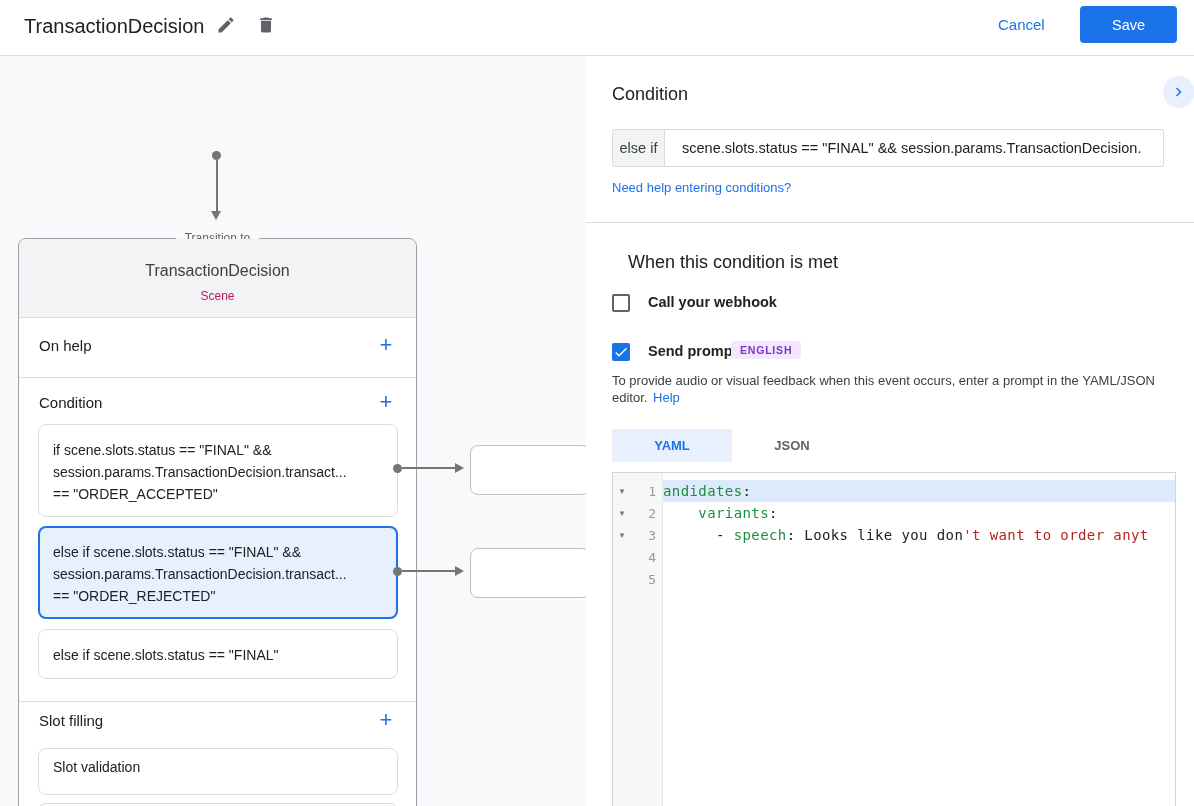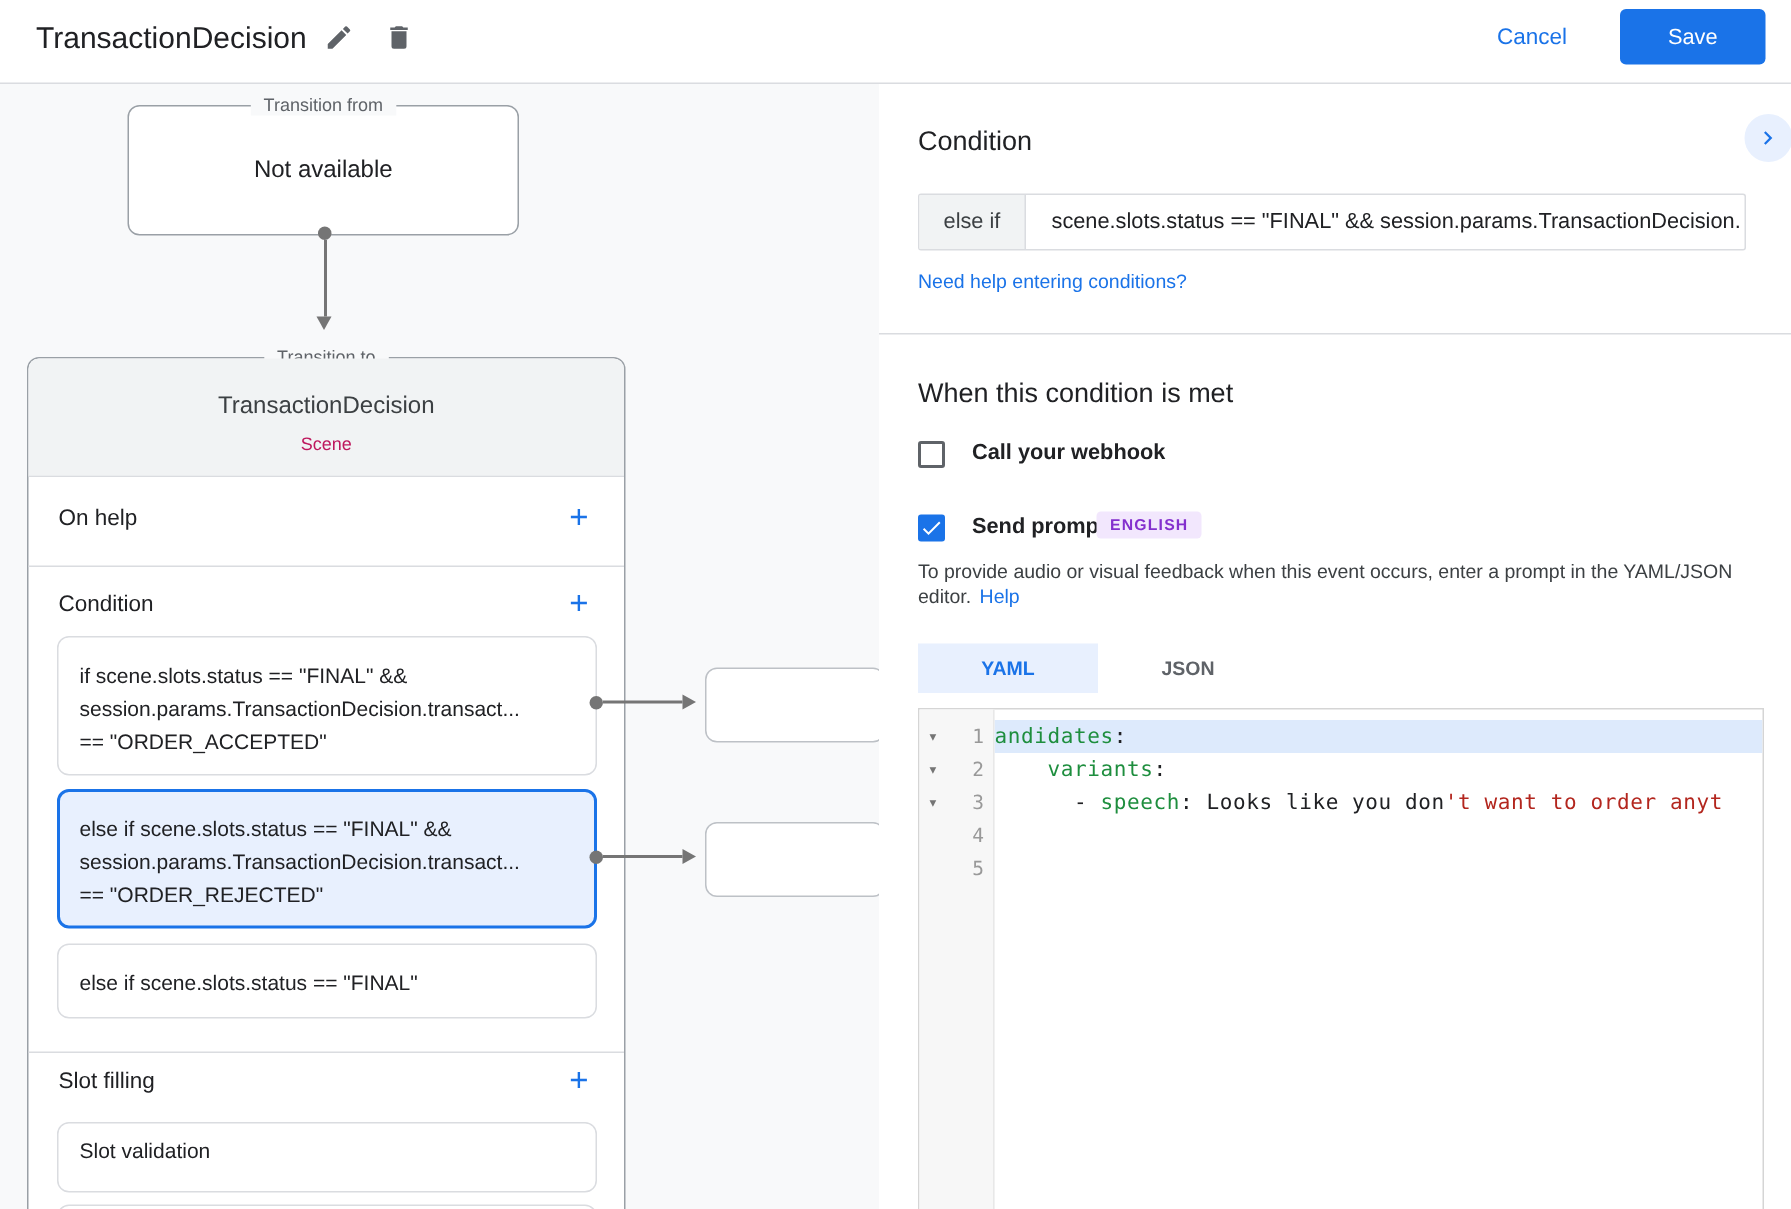--- a/index.html
+++ b/index.html
@@ -56,28 +56,28 @@
                font-size:14px; line-height:22px; color:#202124; white-space:pre-line; cursor:pointer; }
   .cond-card.selected { background:#e8f0fe; border:2px solid #1a73e8; padding:13px 13px 0 13px; }
   
   #panel { position:absolute; left:586px; top:56px; width:608px; height:750px; background:#fff; z-index:3; }
   #panel-title { position:absolute; left:26px; top:28px; font-size:18px; color:#202124; }
   #collapse-btn { position:absolute; left:577px; top:20px; width:32px; height:32px;
                   border-radius:50%; background:#e8f0fe; border:none; cursor:pointer; }
   #collapse-btn svg { width:18px; height:18px; fill:#1a73e8; position:absolute; left:7px; top:7px; }
   #cond-input { position:absolute; left:26px; top:73px; width:552px; height:38px;
                 border:1px solid #dadce0; border-radius:2px; display:flex; background:#fff; }
-  #cond-prefix { width:71px; background:#f1f3f4; border-right:1px solid #dadce0;
+  #cond-prefix { width:52px; background:#f1f3f4; border-right:1px solid #dadce0;
                  font-size:14.5px; color:#3c4043; display:flex; align-items:center; justify-content:center; }
   #cond-value { flex:1; font-size:14.5px; color:#202124; line-height:36px; padding-left:17px;
                 white-space:nowrap; overflow:hidden; }
   .blue-link { color:#1a73e8; font-size:13px; cursor:pointer; text-decoration:none; }
   #help-cond { position:absolute; left:26px; top:124px; }
   #panel-divider { position:absolute; left:0; top:166px; width:608px; height:1px; background:#dadce0; }
-  #when-title { position:absolute; left:26px; top:196px; font-size:18px; color:#202124; }
+  #when-title { position:absolute; left:42px; top:196px; font-size:18px; color:#202124; }
   .checkbox { position:absolute; left:26px; width:18px; height:18px; border-radius:2px; cursor:pointer; }
   .checkbox.unchecked { border:2px solid #5f6368; background:#fff; }
   .checkbox.checked { background:#1a73e8; }
   .checkbox svg { width:16px; height:16px; fill:#fff; position:absolute; left:1px; top:1px; }
   .cb-label { position:absolute; left:62px; font-size:14.5px; font-weight:bold; color:#202124; cursor:pointer; }
   #lang-badge { position:absolute; left:145px; top:285px; background:#f2e7fd; color:#8430ce;
                 font-size:10.5px; font-weight:bold; letter-spacing:0.8px; padding:3px 9px; border-radius:3px; }
   #prompt-desc { position:absolute; left:26px; top:317px; width:560px; font-size:13px;
                  line-height:16.5px; color:#3c4043; }
   #prompt-desc a { margin-left:2px; }
@@ -118,24 +118,20 @@
       <svg viewBox="0 0 24 24">
           <path d="M6 19a2 2 0 002 2h8a2 2 0 002-2V7H6v12zM19 4h-3.5l-1-1h-5l-1 1H5v2h14V4z"></path>
         </svg>
     </span>
     <span class="tb-cancel">Cancel</span>
     <button class="tb-save">Save</button>
   </div>
 
   <div id="canvas"></div>
 
-  <div id="from-box">
-    <span class="legend">Transition from</span>
-    <div class="content">Not available</div>
-  </div>
 
   <div class="dot" style="left:212px; top:151px;"></div>
   <div class="vline" style="left:216px; top:160px; height:51px;"></div>
   <div class="arr-down" style="left:211px; top:211px;"></div>
 
   <div id="scene-card">
     <span class="legend">Transition to</span>
     <div id="scene-header">
       <div class="name">TransactionDecision</div>
       <div class="type">Scene</div>

